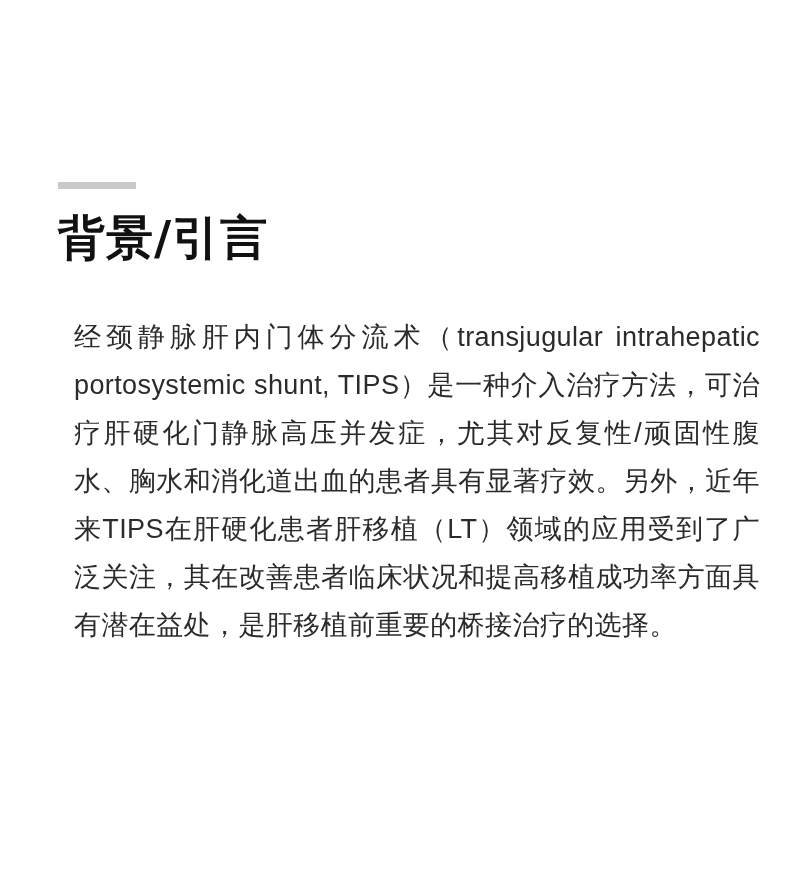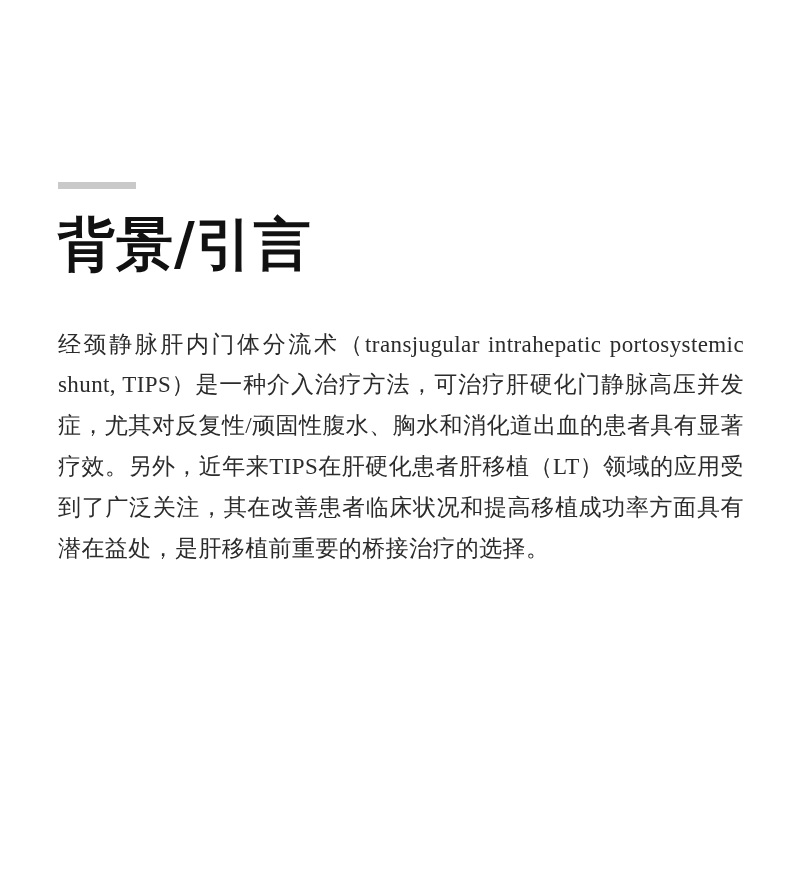--- a/index.html
+++ b/index.html
@@ -26,31 +26,31 @@
     width: 78px;
     height: 7px;
     background: #c9c9c9;
   }
   .section-title {
     margin: 0;
     padding: 0;
     margin-top: 22px;
     font-family: "DejaVu Serif", "Liberation Serif", serif;
     font-weight: 700;
-    font-size: 57px;
+    font-size: 47px;
     line-height: 1.15;
     letter-spacing: 1px;
     color: #111111;
   }
   .body-text {
-    margin: 0;
+    margin: 16px;
     padding: 0;
     margin-top: 48px;
-    font-family: Liberation Serif, serif;
-    font-size: 23px;
+    font-family: Liberation Sans, sans-serif;
+    font-size: 27px;
     line-height: 1.78;
     color: #2b2b2b;
     text-align: justify;
     text-justify: inter-character;
     letter-spacing: 0.4px;
     width: 686px;
   }
 </style>
 </head>
 <body>

